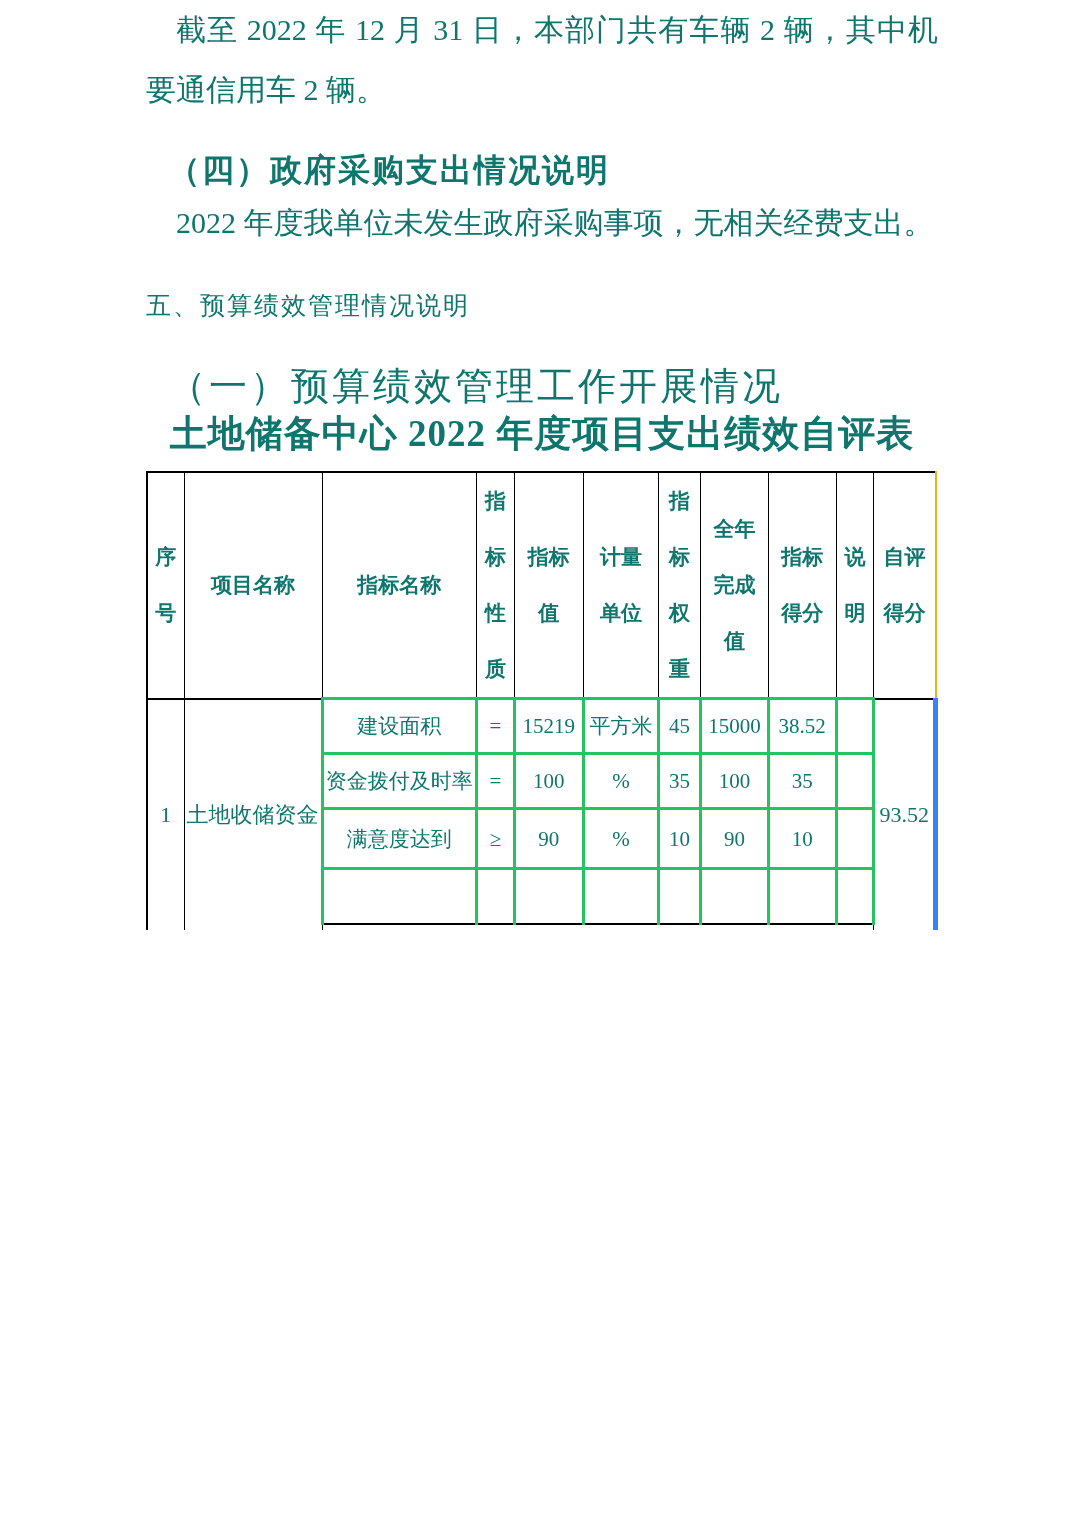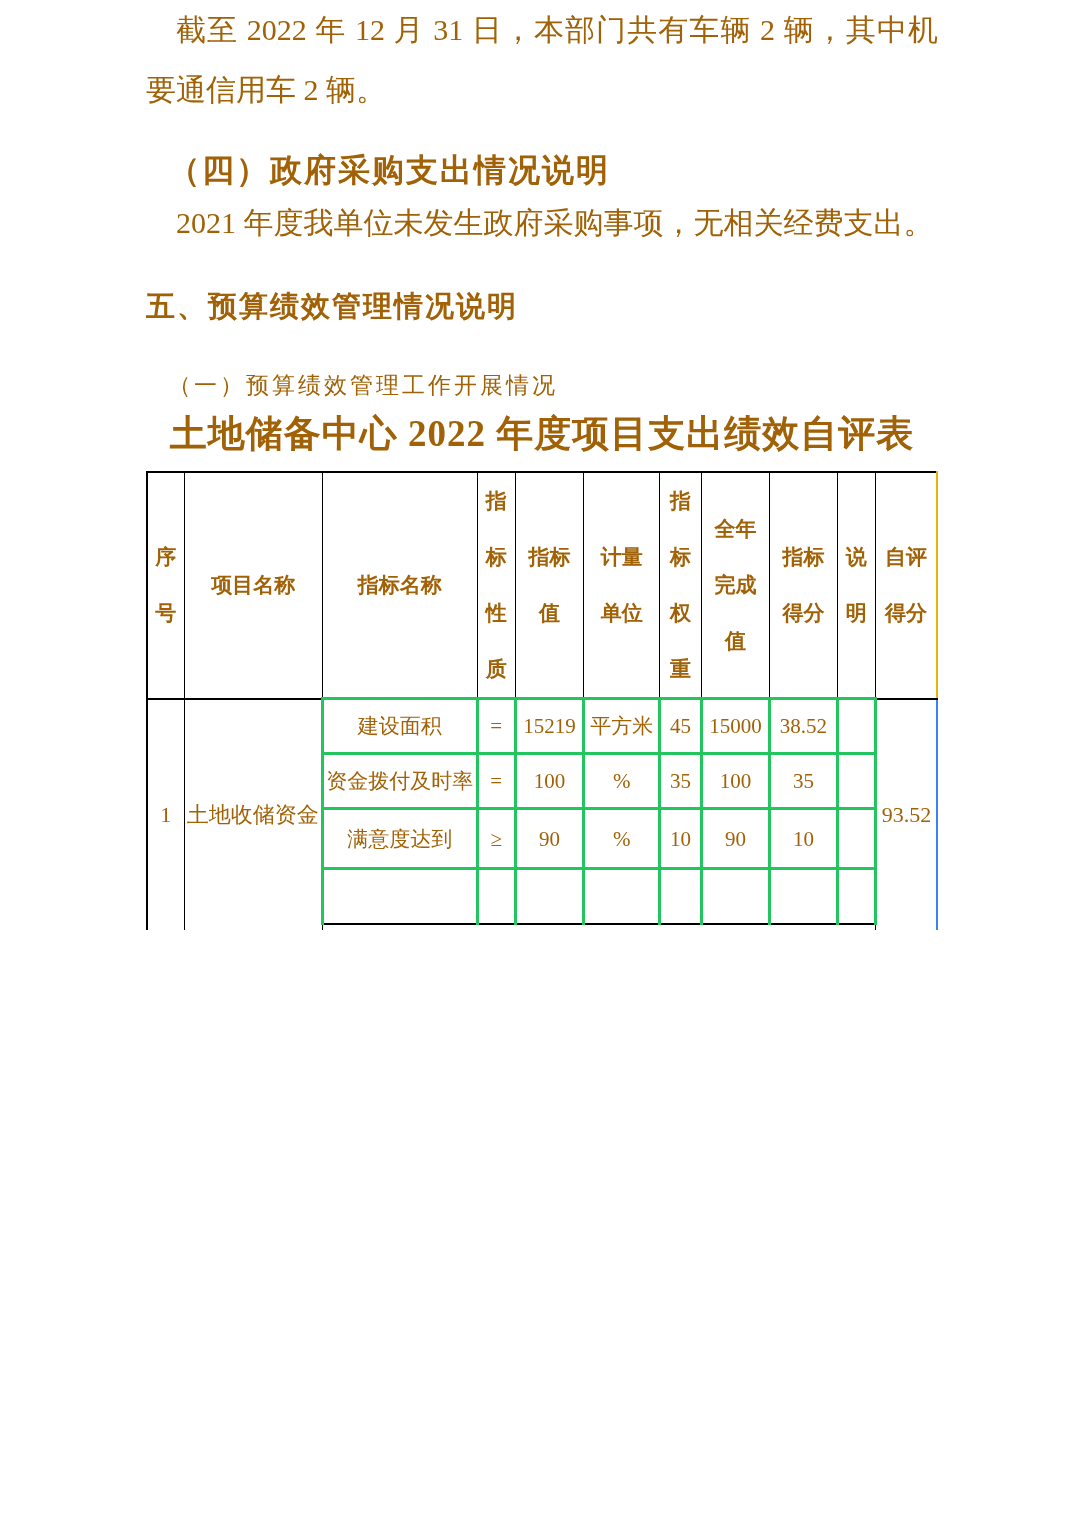--- a/index.html
+++ b/index.html
@@ -2,34 +2,34 @@
 <html><head>
 <meta charset="utf-8">
 <style>
   html,body { margin:0; padding:0; background:#e8e8e8; }
   .page {
     position:relative;
     width:1074px; height:1520px;
     margin:0 auto;
     background:#ffffff;
     overflow:hidden;
-    color:#a16207;
+    color:#0f766e;
     font-family:"Liberation Serif","DejaVu Serif",serif;
   }
   .content { position:absolute; left:146px; top:0; width:792px; }
 
   p.body { margin:0; font-size:30px; line-height:60px; }
   .justify { text-align:justify; }
   .indent { text-indent:1em; }
 
   .para-vehicles { margin-top:140px; }
   .heading-four { margin:27px 0 0 0; padding-left:22px; font-size:32px; line-height:46px; font-weight:bold; letter-spacing:2px; }
   .para-procurement { margin-top:27px; }
-  .heading-five { margin:30px 0 0 0; font-size:29px; line-height:46px; font-weight:bold; letter-spacing:2px; }
-  .heading-one { margin:34px 0 0 0; padding-left:22px; font-size:23px; line-height:46px; font-weight:normal; letter-spacing:3px; }
+  .heading-five { margin:30px 0 0 0; font-size:25px; line-height:46px; font-weight:normal; letter-spacing:2px; }
+  .heading-one { margin:34px 0 0 0; padding-left:22px; font-size:38px; line-height:46px; font-weight:normal; letter-spacing:3px; }
   .para-performance { margin-top:37px; line-height:57px; }
 
   .table-title { margin-top:2px; text-align:center; font-size:37px; line-height:46px; font-weight:bold; letter-spacing:1px; }
 
   table.perf { margin-top:14px; width:100%; border-collapse:collapse; table-layout:fixed; }
   table.perf td { padding:0; text-align:center; vertical-align:middle; overflow:hidden; }
 
   tr.thr   { height:225px; }
   tr.r1    { height:55px; }
   tr.r2    { height:55px; }
@@ -55,35 +55,35 @@
   }
   tr.r4 td.bc { border-bottom:2px solid #000; }
 
   td.merged {
     border:1px solid #000;
     border-bottom:none;
     font-size:22px;
     font-family:"Liberation Serif","DejaVu Serif",serif;
   }
   td.merged.serial    { border-left:2px solid #000; }
-  td.merged.selfscore { border-right:2px solid #3b82f6; }
+  td.merged.selfscore { border-right:5px solid #3b82f6; }
 
   tr.stub td.stub-cell { border:none; }
 </style>
 </head>
 <body>
 
 <div class="page">
   <div class="content">
 
     <p class="body justify indent para-vehicles">截至 2022 年 12 月 31 日，本部门共有车辆 2 辆，其中机要通信用车 2 辆。</p>
 
     <div class="heading-four">（四）政府采购支出情况说明</div>
 
-    <p class="body indent para-procurement">2021 年度我单位未发生政府采购事项，无相关经费支出。</p>
+    <p class="body indent para-procurement">2022 年度我单位未发生政府采购事项，无相关经费支出。</p>
 
     <div class="heading-five">五、预算绩效管理情况说明</div>
 
     <div class="heading-one">（一）预算绩效管理工作开展情况</div>
 
 
     <div class="table-title">土地储备中心 2022 年度项目支出绩效自评表</div>
 
     <table class="perf">
       <colgroup>

